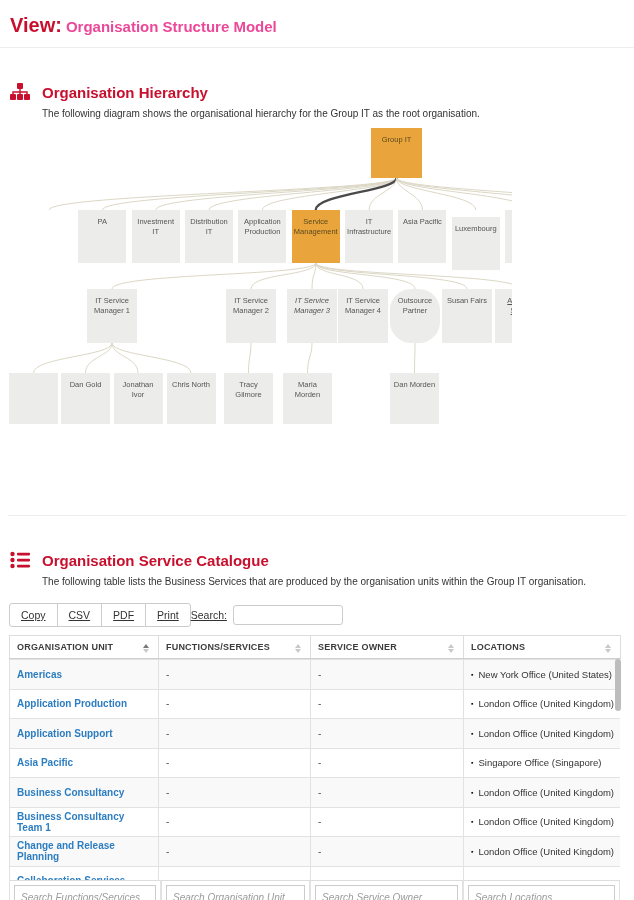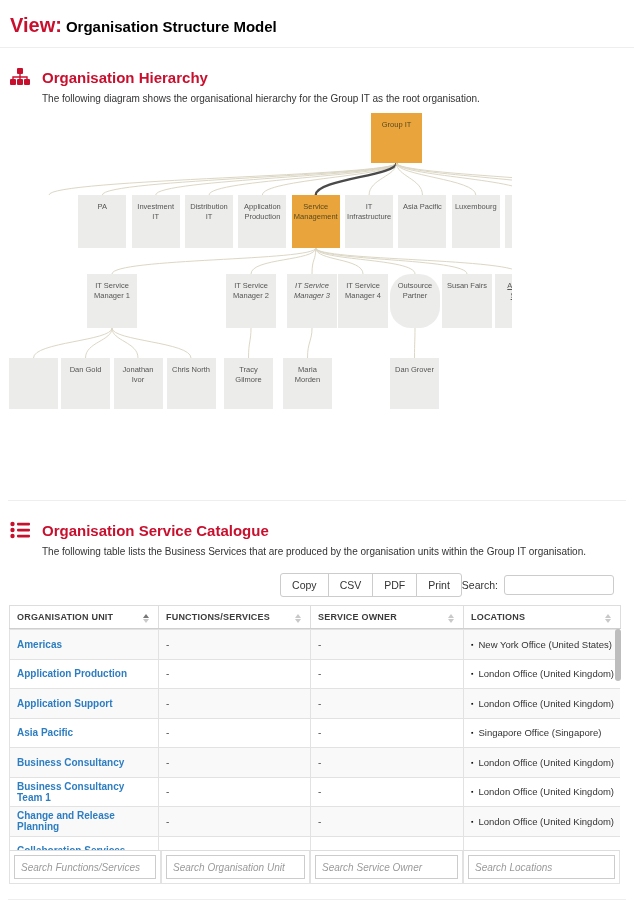--- a/index.html
+++ b/index.html
@@ -2,42 +2,42 @@
 <html><head>
 <meta charset="utf-8">
 <style>
   * { box-sizing: border-box; margin: 0; padding: 0; }
   html,body { width:634px; height:900px; background:#fff; overflow:hidden;
     font-family:"Liberation Sans", sans-serif; color:#333; }
 
   
   .page-header { padding:14px 10px 10px 10px; border-bottom:1px solid #eee; }
   .page-header .view-label { color:#C8102E; font-weight:bold; font-size:20px; }
-  .page-header .page-title { color:#000000; font-weight:bold; font-size:15px; margin-left:4px; }
-
-  
-  .sec-head { display:flex; align-items:center; gap:12px; margin:20px 10px 0 10px; }
+  .page-header .page-title { color:#ec4899; font-weight:bold; font-size:15px; margin-left:4px; }
+
+  
+  .sec-head { display:flex; align-items:center; gap:12px; margin:35px 10px 0 10px; }
   .sec-head h2 { color:#C8102E; font-size:15px; font-weight:bold; }
   .sec-icon { width:20px; height:18px; flex:0 0 auto; }
   .sec-desc { font-size:10px; color:#333; margin:7px 10px 0 42px; }
 
   
   #orgchart { position:relative; width:512px; height:312px; margin-top:6px; overflow:hidden; }
   #connectors { position:absolute; left:0; top:0; width:634px; height:312px; }
   .node { position:absolute; background:#ECECEA; font-size:7.5px; line-height:1.3;
     color:#555; text-align:center; padding:7px 2px 0 2px; cursor:default; }
   .node.hl { background:#E9A43C; color:#5a4a1e; }
   .node.clipped { text-align:left; padding-left:7px; }
 
   .divider { border:none; border-top:1px solid #eee; margin:0 8px; }
   .divider.d1 { margin-top:78px; }
   .divider.d2 { margin-top:15px; }
 
   
-  .toolbar { display:flex; justify-content:flex-end; align-items:center; margin:16px 10px 0 9px; }
+  .toolbar { display:flex; justify-content:flex-start; align-items:center; margin:16px 10px 0 9px;text-decoration:underline; }
   .btn-group { display:flex; }
   .btn { font-size:10.5px; color:#333; background:#fff; border:1px solid #ccc;
     padding:5px 11px; margin-left:-1px; cursor:pointer; font-family:"Liberation Sans",sans-serif; }
   .btn:first-child { border-radius:3px 0 0 3px; margin-left:0; }
   .btn:last-child { border-radius:0 3px 3px 0; }
   .search-wrap { display:flex; align-items:center; gap:6px; margin-right:10px; }
   .search-wrap label { font-size:10.5px; color:#333; }
   .search-wrap input { width:110px; height:20px; border:1px solid #ccc; border-radius:3px;
     font-size:10px; padding:0 5px; font-family:"Liberation Sans",sans-serif; }
 
@@ -126,38 +126,38 @@
         <path d="M 415 218 C 415 231, 414.5 232, 414.5 248" fill="none" stroke="#DCD7C5" stroke-width="1"></path>
       </svg>
   <div class="node hl" style="left: 371px; top: 3px; width: 51px; height: 50px;">Group IT</div>
       <div class="node" style="left: 78.35px; top: 85px; width: 48px; height: 53px;">PA</div>
       <div class="node" style="left: 131.7px; top: 85px; width: 48px; height: 53px;">Investment IT</div>
       <div class="node" style="left: 185.05px; top: 85px; width: 48px; height: 53px;">Distribution IT</div>
       <div class="node" style="left: 238.4px; top: 85px; width: 48px; height: 53px;">Application Production</div>
       <div class="node hl" style="left: 291.75px; top: 85px; width: 48px; height: 53px;">Service Management</div>
       <div class="node" style="left: 345.1px; top: 85px; width: 48px; height: 53px;">IT Infrastructure</div>
       <div class="node" style="left: 398.45px; top: 85px; width: 48px; height: 53px;">Asia Pacific</div>
-      <div class="node" style="left: 451.8px; top: 85px; width: 48px; height: 53px;">Luxembourg</div>
+      <div class="node" style="left: 451.8px; top: 92px; width: 48px; height: 53px;">Luxembourg</div>
       <div class="node" style="left: 505.15px; top: 85px; width: 48px; height: 53px;">Americas</div>
       <div class="node" style="left: 558.5px; top: 85px; width: 48px; height: 53px;">Programme Office</div>
       <div class="node clipped" style="left: 611.85px; top: 85px; width: 48px; height: 53px;">C</div>
       <div class="node" style="left: 87px; top: 164px; width: 50px; height: 54px;">IT Service Manager 1</div>
       <div class="node" style="left: 226px; top: 164px; width: 50px; height: 54px;">IT Service Manager 2</div>
       <div class="node" style="left: 287px; top: 164px; width: 50px; height: 54px; font-style: italic;">IT Service Manager 3</div>
       <div class="node" style="left: 338px; top: 164px; width: 50px; height: 54px;">IT Service Manager 4</div>
       <div class="node" style="left: 390px; top: 164px; width: 50px; height: 54px; border-radius: 21px;">Outsource Partner</div>
       <div class="node" style="left: 442px; top: 164px; width: 50px; height: 54px;">Susan Fairs</div>
       <div class="node" style="left: 495px; top: 164px; width: 50px; height: 54px; text-decoration: underline;">Andrew Stack</div>
       <div class="node" style="left: 9px; top: 248px; width: 49px; height: 51px;"></div>
       <div class="node" style="left: 61px; top: 248px; width: 49px; height: 51px;">Dan Gold</div>
       <div class="node" style="left: 113.5px; top: 248px; width: 49px; height: 51px;">Jonathan Ivor</div>
       <div class="node" style="left: 166.5px; top: 248px; width: 49px; height: 51px;">Chris North</div>
       <div class="node" style="left: 224px; top: 248px; width: 49px; height: 51px;">Tracy Gilmore</div>
       <div class="node" style="left: 283px; top: 248px; width: 49px; height: 51px;">Maria Morden</div>
-      <div class="node" style="left: 390px; top: 248px; width: 49px; height: 51px;">Dan Grover</div>
+      <div class="node" style="left: 390px; top: 248px; width: 49px; height: 51px;">Dan Morden</div>
     </div>
 </section>
 
 <hr class="divider d1">
 
 <section>
   <div class="sec-head">
     <span class="sec-icon">
       <svg viewBox="0 0 20 18" width="20" height="18">
         <circle cx="2.5" cy="3" r="2.2" fill="#C8102E"></circle>

